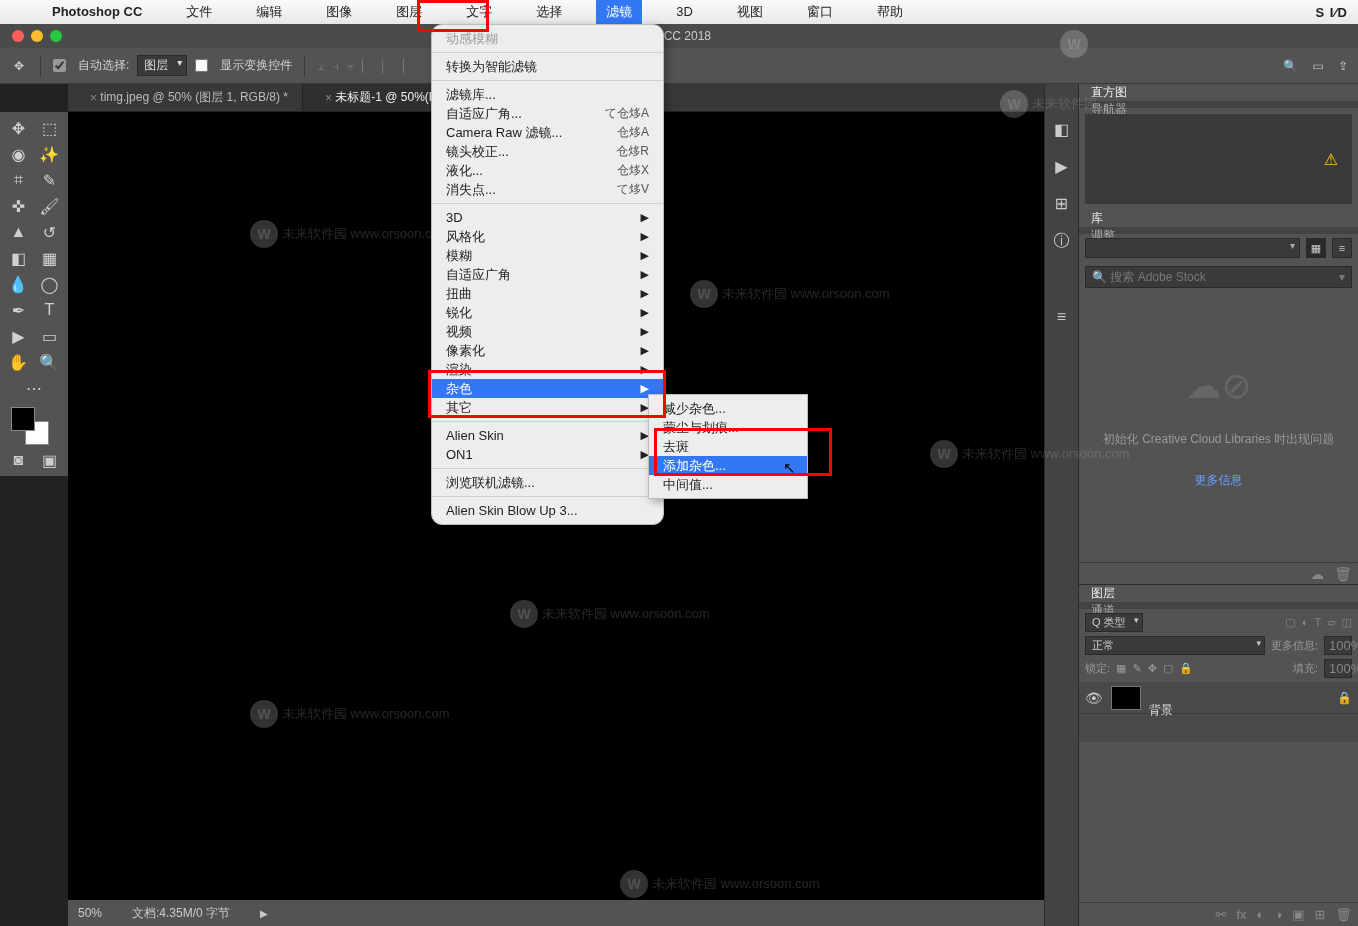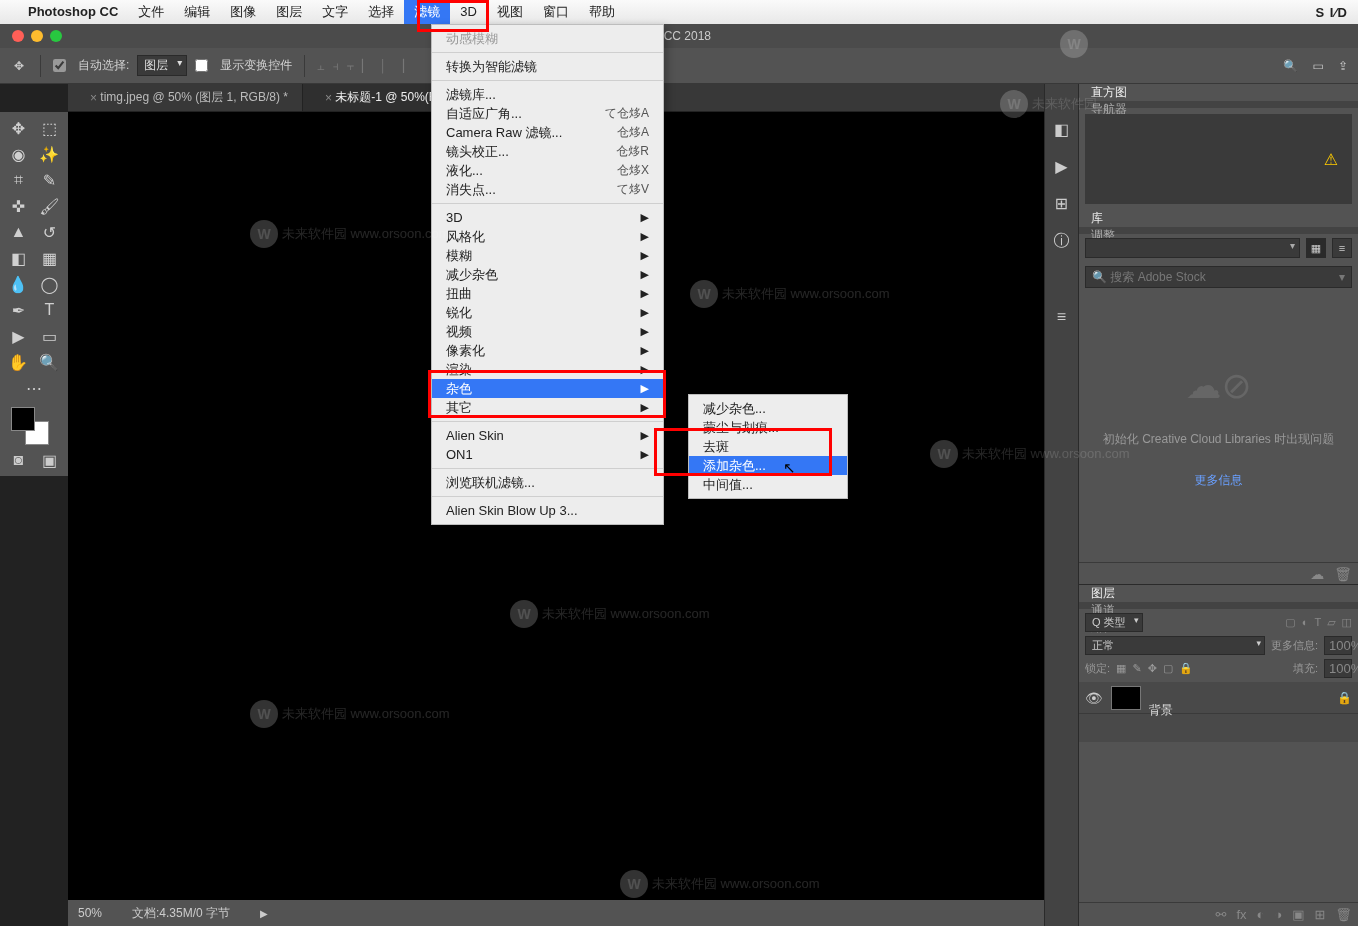--- a/index.html
+++ b/index.html
@@ -1,19 +1,19 @@
 <!DOCTYPE html>
 <html><head>
 <meta charset="utf-8">
 <style>
   * { box-sizing: border-box; margin: 0; padding: 0; font-family: -apple-system, "Helvetica Neue", sans-serif; }
   body { width: 1358px; height: 926px; background: #222; overflow: hidden; position: relative; }
 
   
-  .mac-menubar { height: 24px; background: linear-gradient(#fafafa,#e8e8e8); display: flex; align-items: center; padding: 0 10px; font-size: 13px; color: #222; position: relative; }
+  .mac-menubar { height: 24px; background: linear-gradient(#fafafa,#e8e8e8); display: flex; align-items: center; padding: 0 10px; font-size: 13px; color: #222; position: relative; gap: 24px; }
   .apple-logo { font-size: 15px; margin-right: 8px; }
   .menubar-item { padding: 0 10px; line-height: 24px; cursor: default; }
   .menubar-item.active { background: #3477f5; color: #fff; }
   .menubar-item.app-name { font-weight: 600; }
   .menubar-right { margin-left: auto; display: flex; gap: 12px; align-items: center; font-weight:600; letter-spacing:1px;}
 
   
   .window-chrome { height: 24px; background: #4b4b4b; display: flex; align-items: center; position: relative; }
   .traffic { display: flex; gap: 7px; margin-left: 12px; }
   .traffic span { width: 12px; height: 12px; border-radius: 50%; display:block; }
@@ -89,22 +89,22 @@
   .layers-footer{height:24px;border-top:1px solid #3a3a3a;display:flex;justify-content:flex-end;align-items:center;padding:0 6px;gap:10px;color:#888;font-size:13px;}
 
   
   .menu { position:absolute; background:#ededed; border:1px solid #bdbdbd; box-shadow:3px 3px 8px rgba(0,0,0,.3); font-size:13px; color:#222; padding:4px 0;}
   .menu-item{display:flex;align-items:center;padding:2px 14px;height:19px;white-space:nowrap;position:relative;}
   .menu-item.disabled{color:#9a9a9a;}
   .menu-item.highlight{background:#3477f5;color:#fff;}
   .menu-item .shortcut{margin-left:auto;padding-left:24px;color:#555;font-size:12px;}
   .menu-item .submenu-arrow{margin-left:auto;padding-left:24px;font-size:11px;}
   .menu-sep{height:1px;background:#cfcfcf;margin:4px 0;}
-  .filter-menu{left:431px;top:24px;width:233px;}
-  .noise-submenu{left:688px;top:394px;width:160px;}
+  .filter-menu{left:431px;top:24px;width:233px;border-radius:11px;}
+  .noise-submenu{left:648px;top:394px;width:160px;}
 
   .red-box{position:absolute;border:3px solid #f00;pointer-events:none;z-index:200;}
 
   .watermark{position:absolute;color:rgba(255,255,255,.15);font-size:13px;display:flex;align-items:center;gap:4px;pointer-events:none;}
   .watermark .wm-icon{width:28px;height:28px;border-radius:50%;background:rgba(255,255,255,.2);display:flex;align-items:center;justify-content:center;font-weight:bold;font-size:14px;}
   .cursor-arrow{position:absolute;font-size:15px;color:#000;z-index:300;}
 </style>
 </head>
 <body>
 
@@ -344,21 +344,21 @@
     </div>
   <div class="menu-item">
       <span>风格化</span>
       <span class="submenu-arrow">▶</span>
     </div>
   <div class="menu-item">
       <span>模糊</span>
       <span class="submenu-arrow">▶</span>
     </div>
   <div class="menu-item">
-      <span>减少杂色</span>
+      <span>自适应广角</span>
       <span class="submenu-arrow">▶</span>
     </div>
   <div class="menu-item">
       <span>扭曲</span>
       <span class="submenu-arrow">▶</span>
     </div>
   <div class="menu-item">
       <span>锐化</span>
       <span class="submenu-arrow">▶</span>
     </div>

